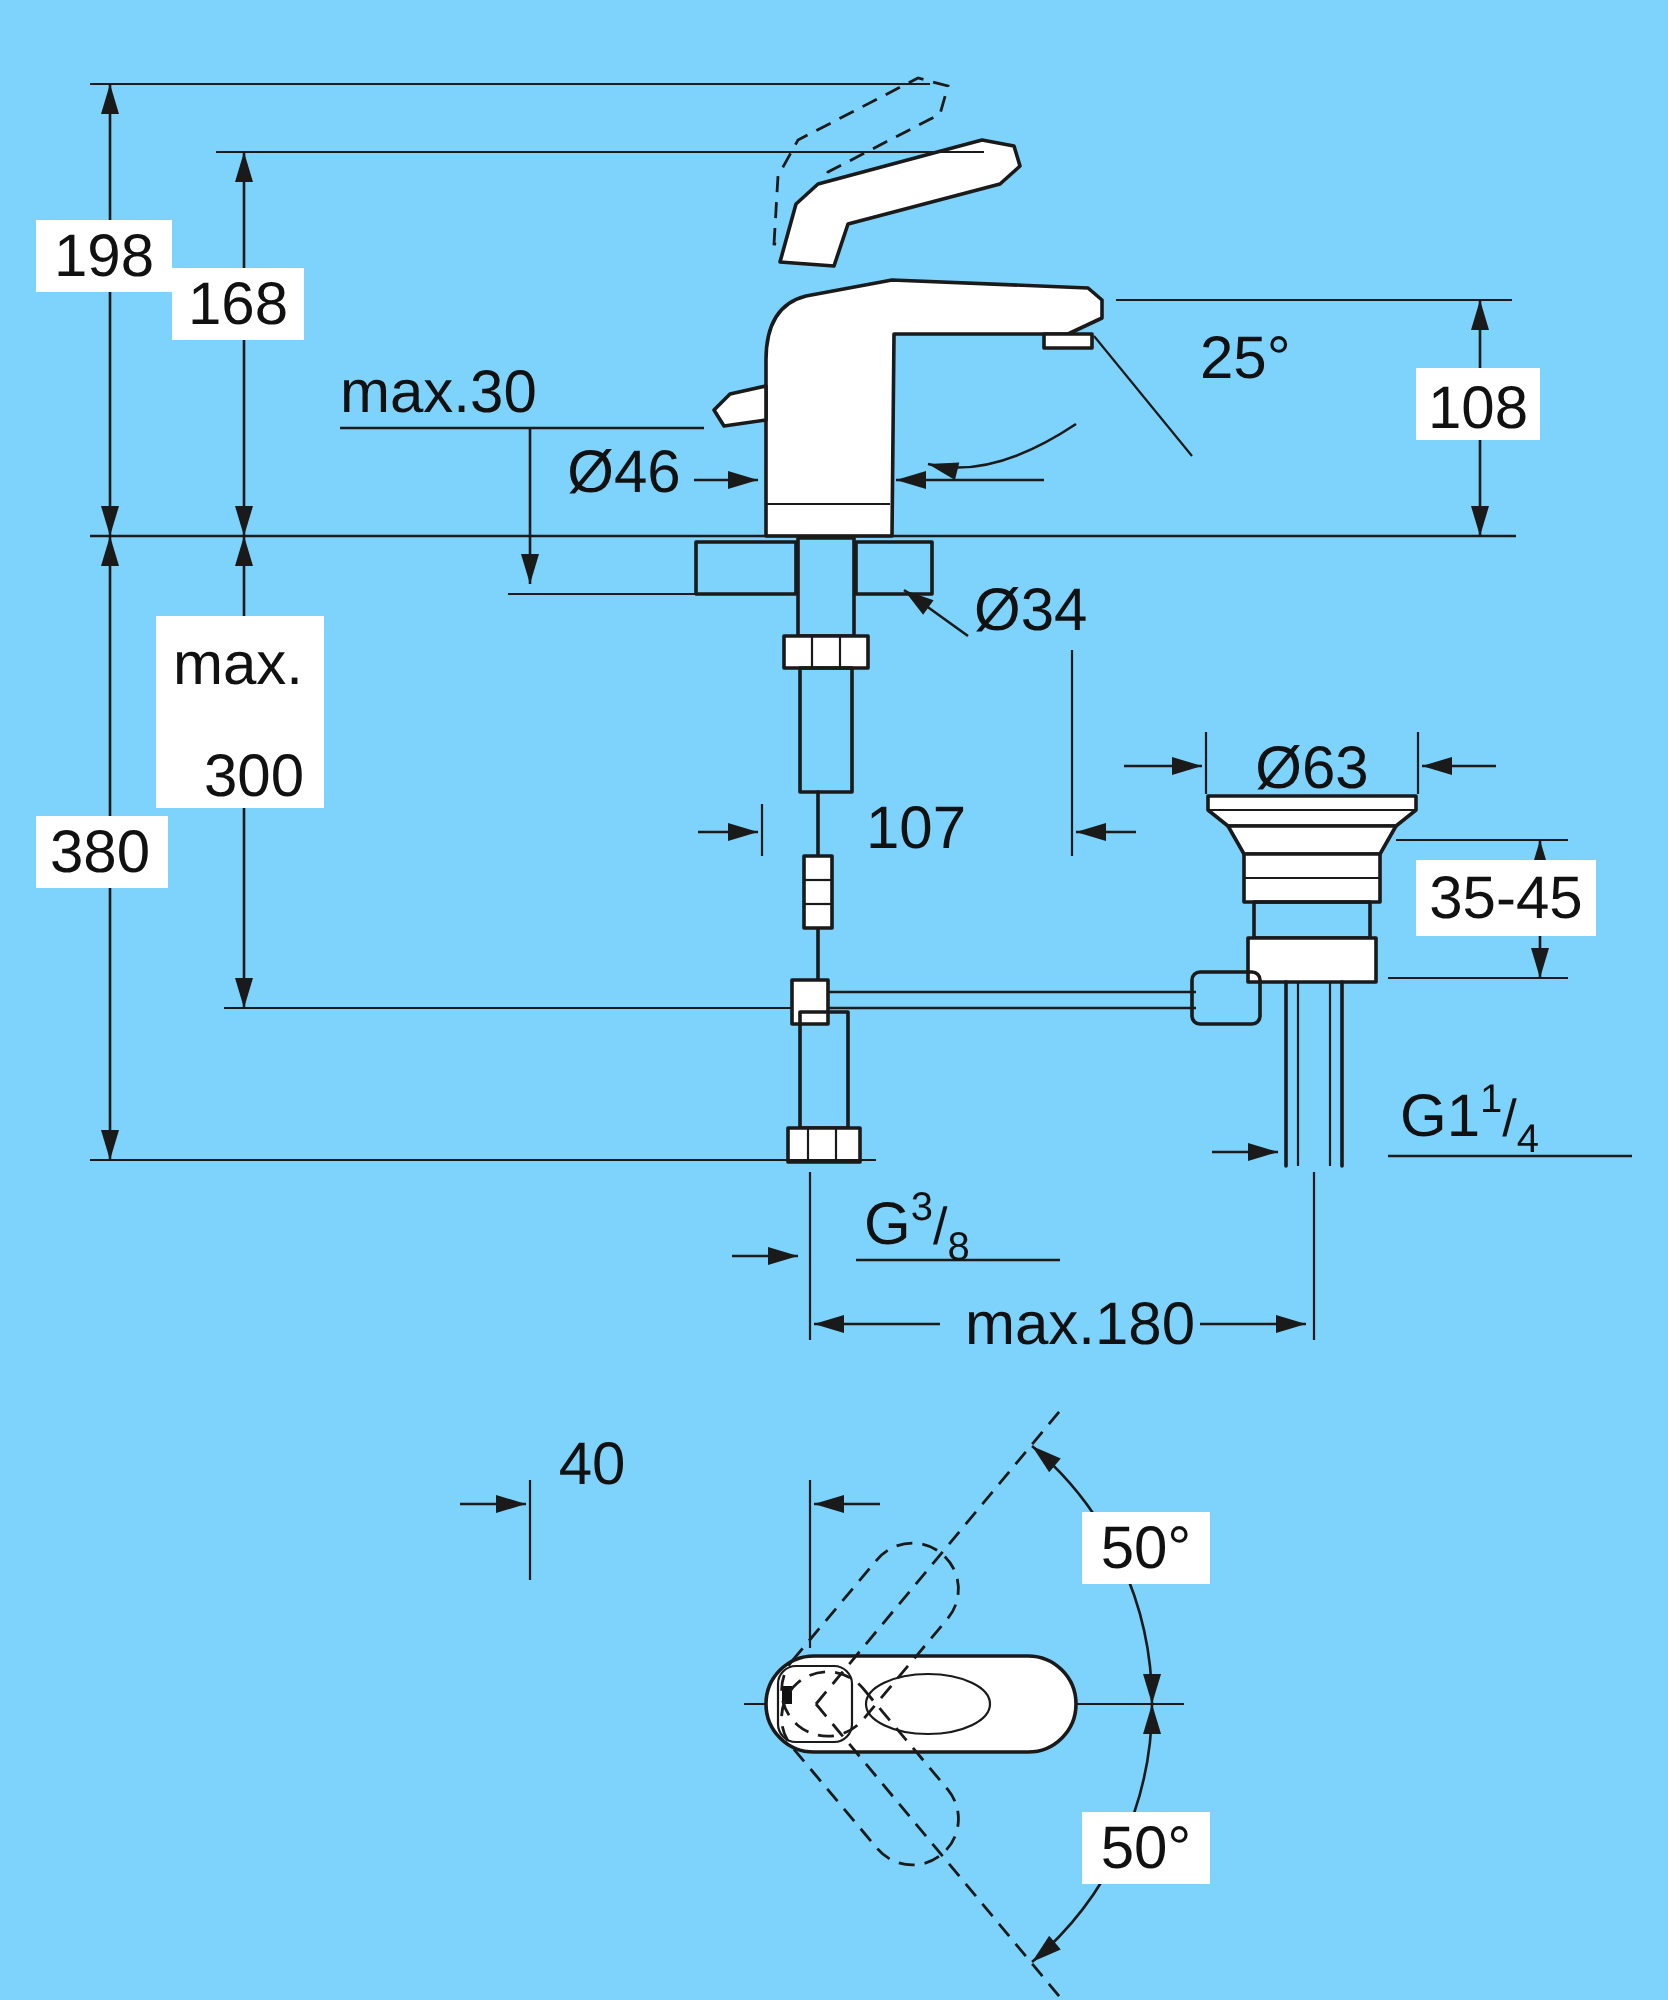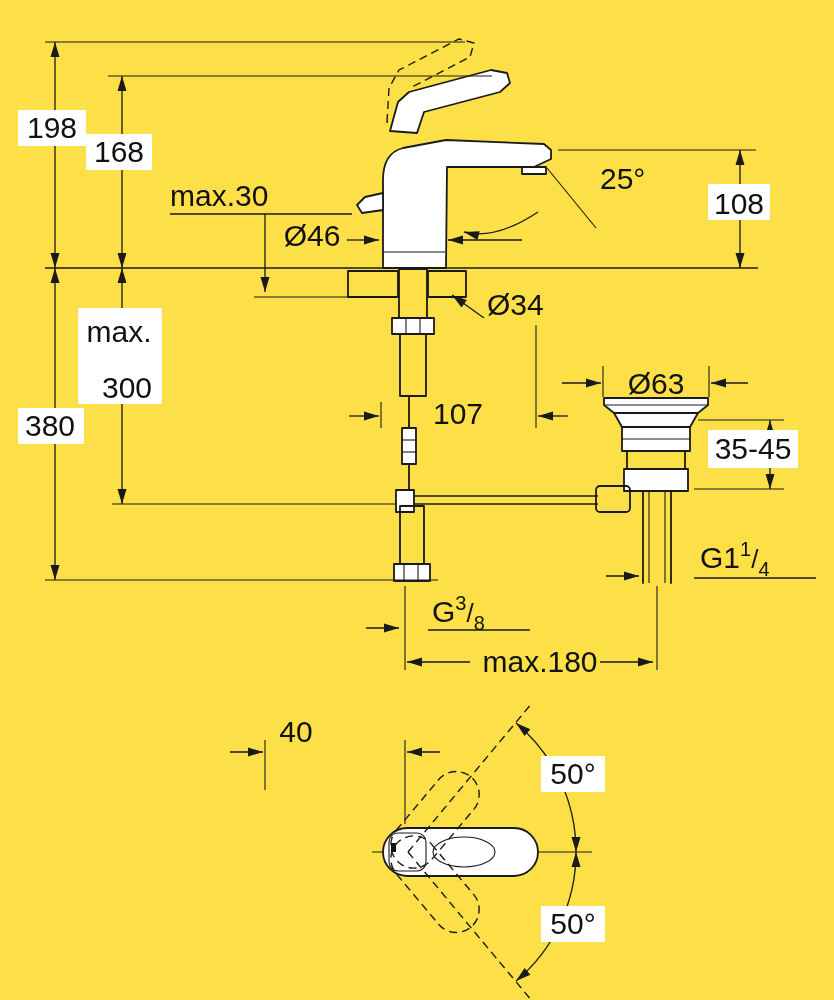--- a/index.html
+++ b/index.html
@@ -1,16 +1,16 @@
 <!DOCTYPE html>
 <html><head>
 <meta charset="utf-8">
 <style>
   html,body{margin:0;padding:0;background:#ffffff;}
-  .canvas{width:834px;height:1000px;position:relative;background:#fde047;overflow:hidden;}
+  .canvas{width:834px;height:1000px;position:relative;background:#7dd3fc;overflow:hidden;}
   svg{display:block;}
   .ln{stroke:#1a1a1a;fill:none;stroke-width:1.8;stroke-linecap:round;stroke-linejoin:round;}
   .fillw{fill:#ffffff;}
   .thin{stroke:#1a1a1a;fill:none;stroke-width:1.1;}
   .dim{stroke:#1a1a1a;fill:none;stroke-width:1.3;}
   .dash{stroke:#1a1a1a;fill:none;stroke-width:1.4;stroke-dasharray:8 5;}
   .lbl{font-family:"Liberation Sans","DejaVu Sans",sans-serif;font-size:30px;fill:#111111;}
   .mid{text-anchor:middle;}
   .sup{font-size:20px;}
   .slash{font-size:26px;}

